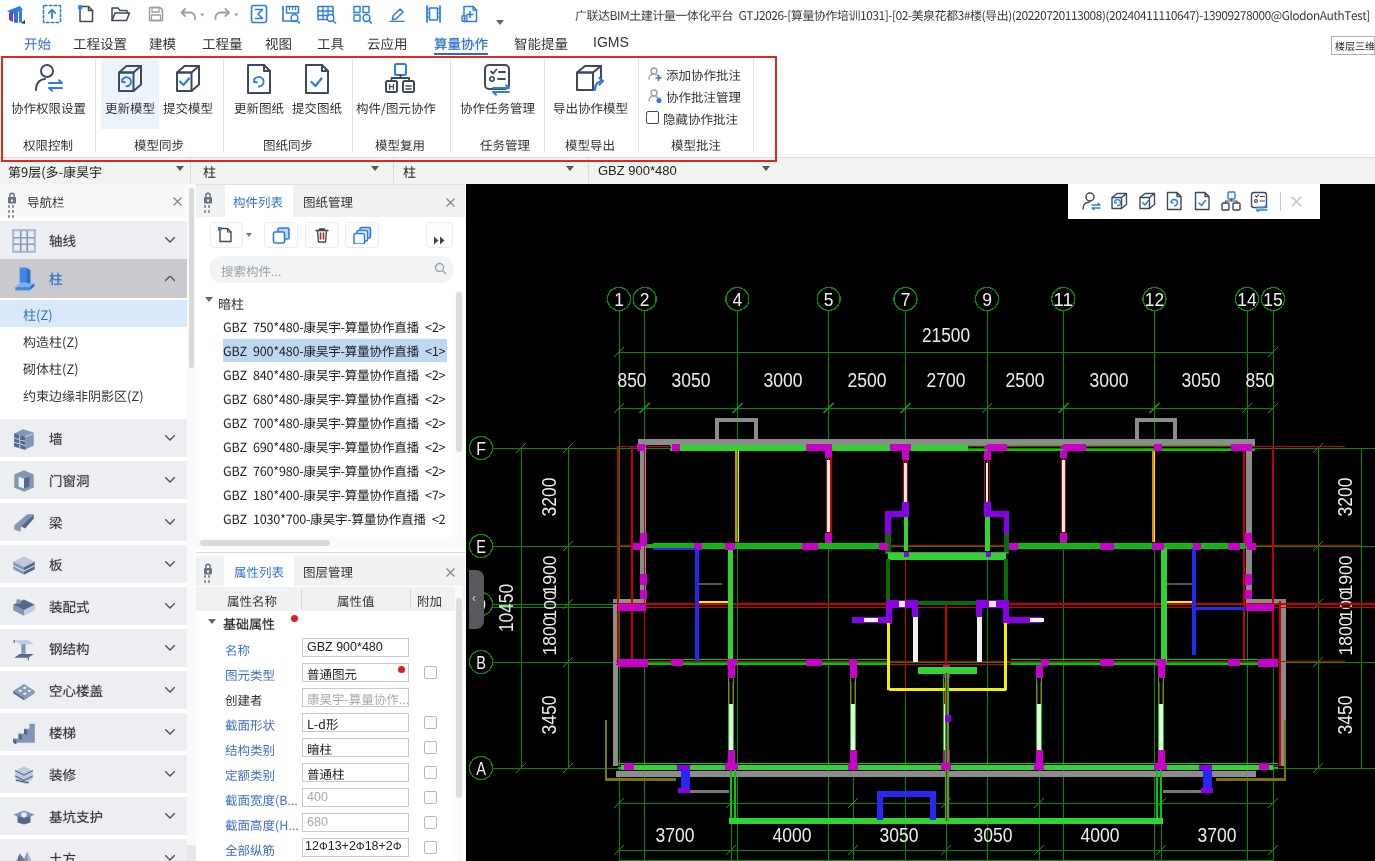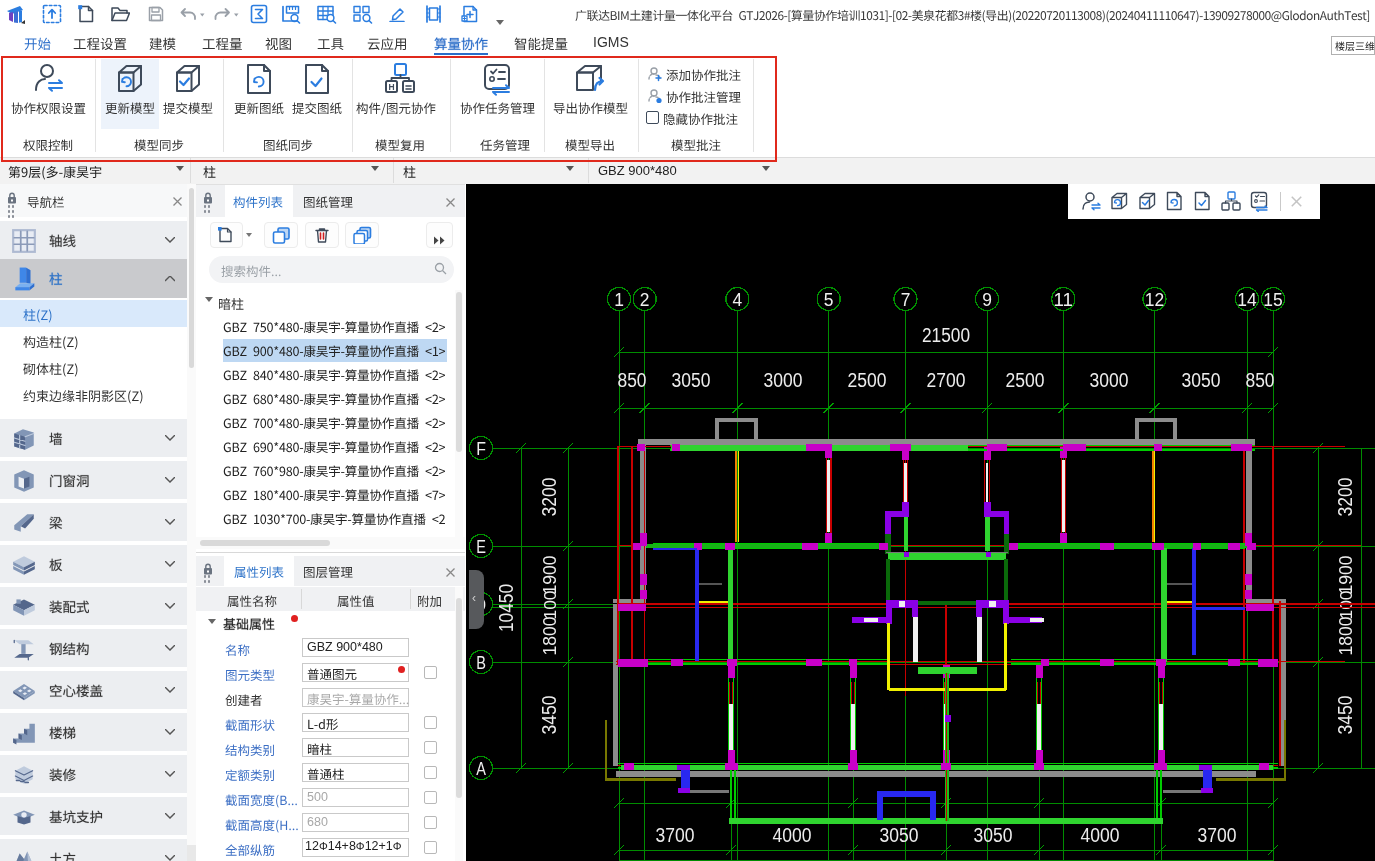--- a/index.html
+++ b/index.html
@@ -1533,21 +1533,21 @@
         <use href="#g175" x="2000"></use>
         <use href="#g176" x="3000"></use>
         <use href="#g37" x="4000"></use>
         <use href="#g3" x="4338"></use>
         <use href="#g147" x="4995"></use>
         <use href="#g147" x="5273"></use>
         <use href="#g147" x="5551"></use>
       </g>
     </svg></div>
 <div class="abs" style="left:302px;top:788px;width:107px;height:19px;border:1px solid #c9c9c9;background:#fff;overflow:hidden"></div>
-<div class="abs" style="left:307px;top:790px;font-size:12.5px;color:#a8a8a8">500</div>
+<div class="abs" style="left:307px;top:790px;font-size:12.5px;color:#a8a8a8">400</div>
 <div class="abs" style="left:424px;top:791px;width:13px;height:13px;border:1px solid #b8b8b8;border-radius:2px;background:#fff"></div>
 <div class="abs" style="left:225px;top:816px"><svg class="zh" width="74" height="18" viewBox="0 0 74 18">
       <g fill="#3b6ec4" transform="translate(0,14) scale(0.012500)">
         <use href="#g167" x="0"></use>
         <use href="#g168" x="1000"></use>
         <use href="#g177" x="2000"></use>
         <use href="#g176" x="3000"></use>
         <use href="#g37" x="4000"></use>
         <use href="#g178" x="4338"></use>
         <use href="#g147" x="5066"></use>
@@ -1564,23 +1564,23 @@
         <use href="#g180" x="1000"></use>
         <use href="#g181" x="2000"></use>
         <use href="#g182" x="3000"></use>
       </g>
     </svg></div>
 <div class="abs" style="left:302px;top:838px;width:107px;height:19px;border:1px solid #c9c9c9;background:#fff;overflow:hidden"></div>
 <div class="abs" style="left:302px;top:838px;width:107px;height:19px;overflow:hidden">
     <div class="row" style="margin:1px 0 0 3px">
       <span style="font-size:12.5px;color:#222;font-family:'Liberation Sans'">12</span>
       <span style="font-size:11px;color:#222;font-family:'Liberation Sans'">Φ</span>
-      <span style="font-size:12.5px;color:#222;font-family:'Liberation Sans'">14+8</span>
+      <span style="font-size:12.5px;color:#222;font-family:'Liberation Sans'">13+2</span>
       <span style="font-size:11px;color:#222;font-family:'Liberation Sans'">Φ</span>
-      <span style="font-size:12.5px;color:#222;font-family:'Liberation Sans'">12+1</span>
+      <span style="font-size:12.5px;color:#222;font-family:'Liberation Sans'">18+2</span>
       <span style="font-size:11px;color:#222;font-family:'Liberation Sans'">Φ</span>
     </div>
   </div>
 <div class="abs" style="left:424px;top:841px;width:13px;height:13px;border:1px solid #b8b8b8;border-radius:2px;background:#fff"></div>
 <div class="abs" style="left:455px;top:587px;width:8px;height:274px;background:#fafafa"></div>
 <div class="abs" style="left:456px;top:598px;width:6px;height:200px;background:#dcdcdc;border-radius:3px"></div>
 <div class="abs" style="left:466px;top:184px;width:909px;height:677px;background:#000;overflow:hidden">
     <svg width="909" height="677" viewBox="0 0 909 677" shape-rendering="crispEdges" style="position:absolute;left:0;top:0">
       <line x1="153" y1="127" x2="153" y2="677" stroke="#008C00" stroke-width="1"></line>
       <line x1="178.7" y1="127" x2="178.7" y2="677" stroke="#008C00" stroke-width="1"></line>

